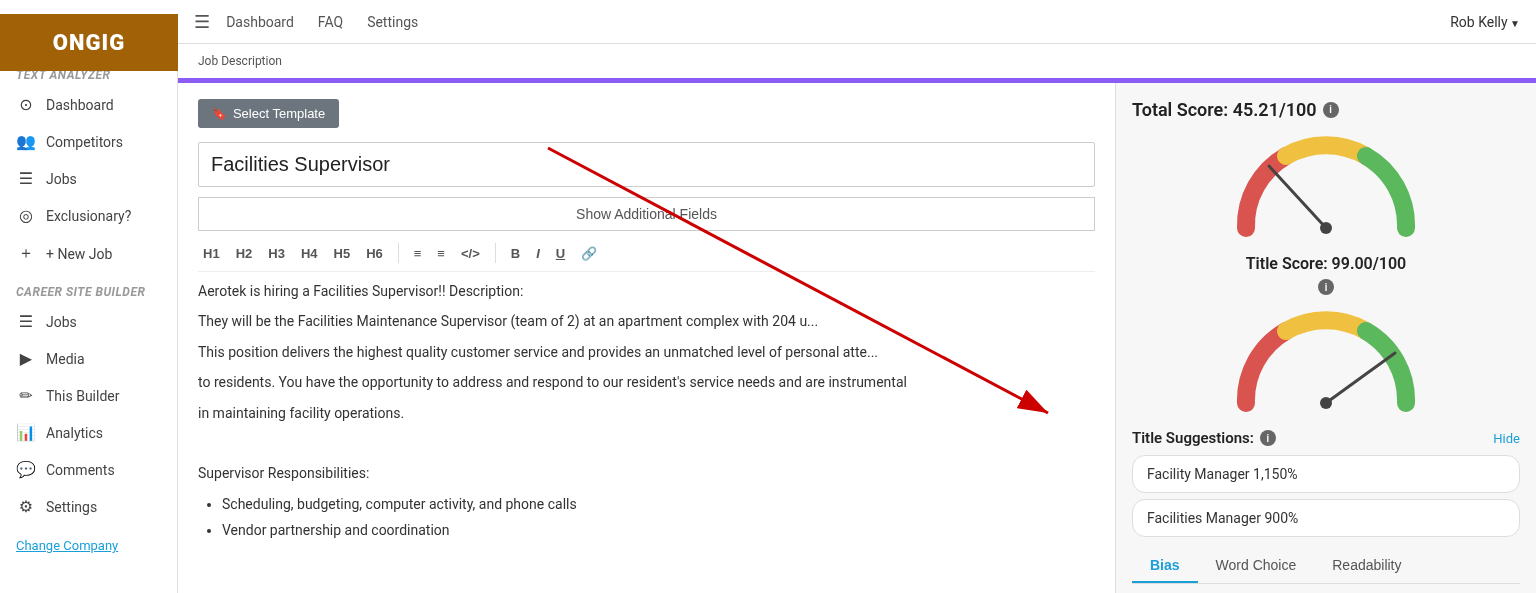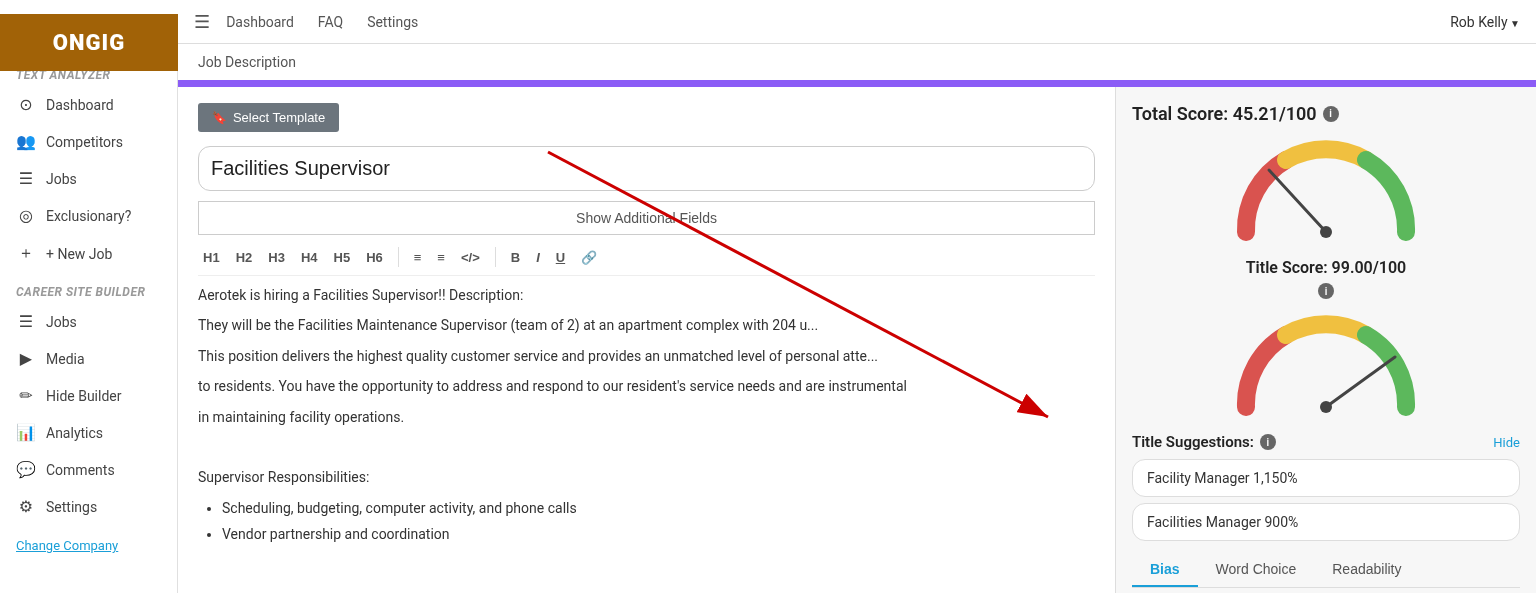--- a/index.html
+++ b/index.html
@@ -83,23 +83,23 @@
 
     
     .content-area {
       flex: 1;
       display: flex;
       flex-direction: column;
       overflow: hidden;
     }
     .breadcrumb-bar {
       background: #fff;
-      border-bottom: 7px solid #8b5cf6;
+      border-bottom: 5px solid #8b5cf6;
       padding: 10px 20px;
-      font-size: 14px;
+      font-size: 12px;
       color: #555;
       flex-shrink: 0;
     }
 
     
     .left-editor {
       flex: 1;
       background: #fff;
       overflow-y: auto;
       padding: 16px 20px;
@@ -119,21 +119,21 @@
       margin-bottom: 14px;
     }
     .template-btn .bookmark-icon { font-size: 12px; }
     .title-input {
       width: 100%;
       border: 1px solid #ccc;
       padding: 10px 12px;
       font-size: 20px;
       color: #222;
       margin-bottom: 10px;
-      border-radius: 12px;
+      border-radius: 2px;
       outline: none;
     }
     .show-fields-btn {
       width: 100%;
       background: #fff;
       border: 1px solid #ccc;
       padding: 8px;
       font-size: 14px;
       color: #555;
       cursor: pointer;
@@ -322,21 +322,21 @@
     <div class="sidebar-item">
       <span class="icon">☰</span>
       <span>Jobs</span>
     </div>
     <div class="sidebar-item">
       <span class="icon">▶</span>
       <span>Media</span>
     </div>
     <div class="sidebar-item">
       <span class="icon">✏</span>
-      <span>Hide Builder</span>
+      <span>This Builder</span>
     </div>
     <div class="sidebar-item">
       <span class="icon">📊</span>
       <span>Analytics</span>
     </div>
     <div class="sidebar-item">
       <span class="icon">💬</span>
       <span>Comments</span>
     </div>
     <div class="sidebar-item">

